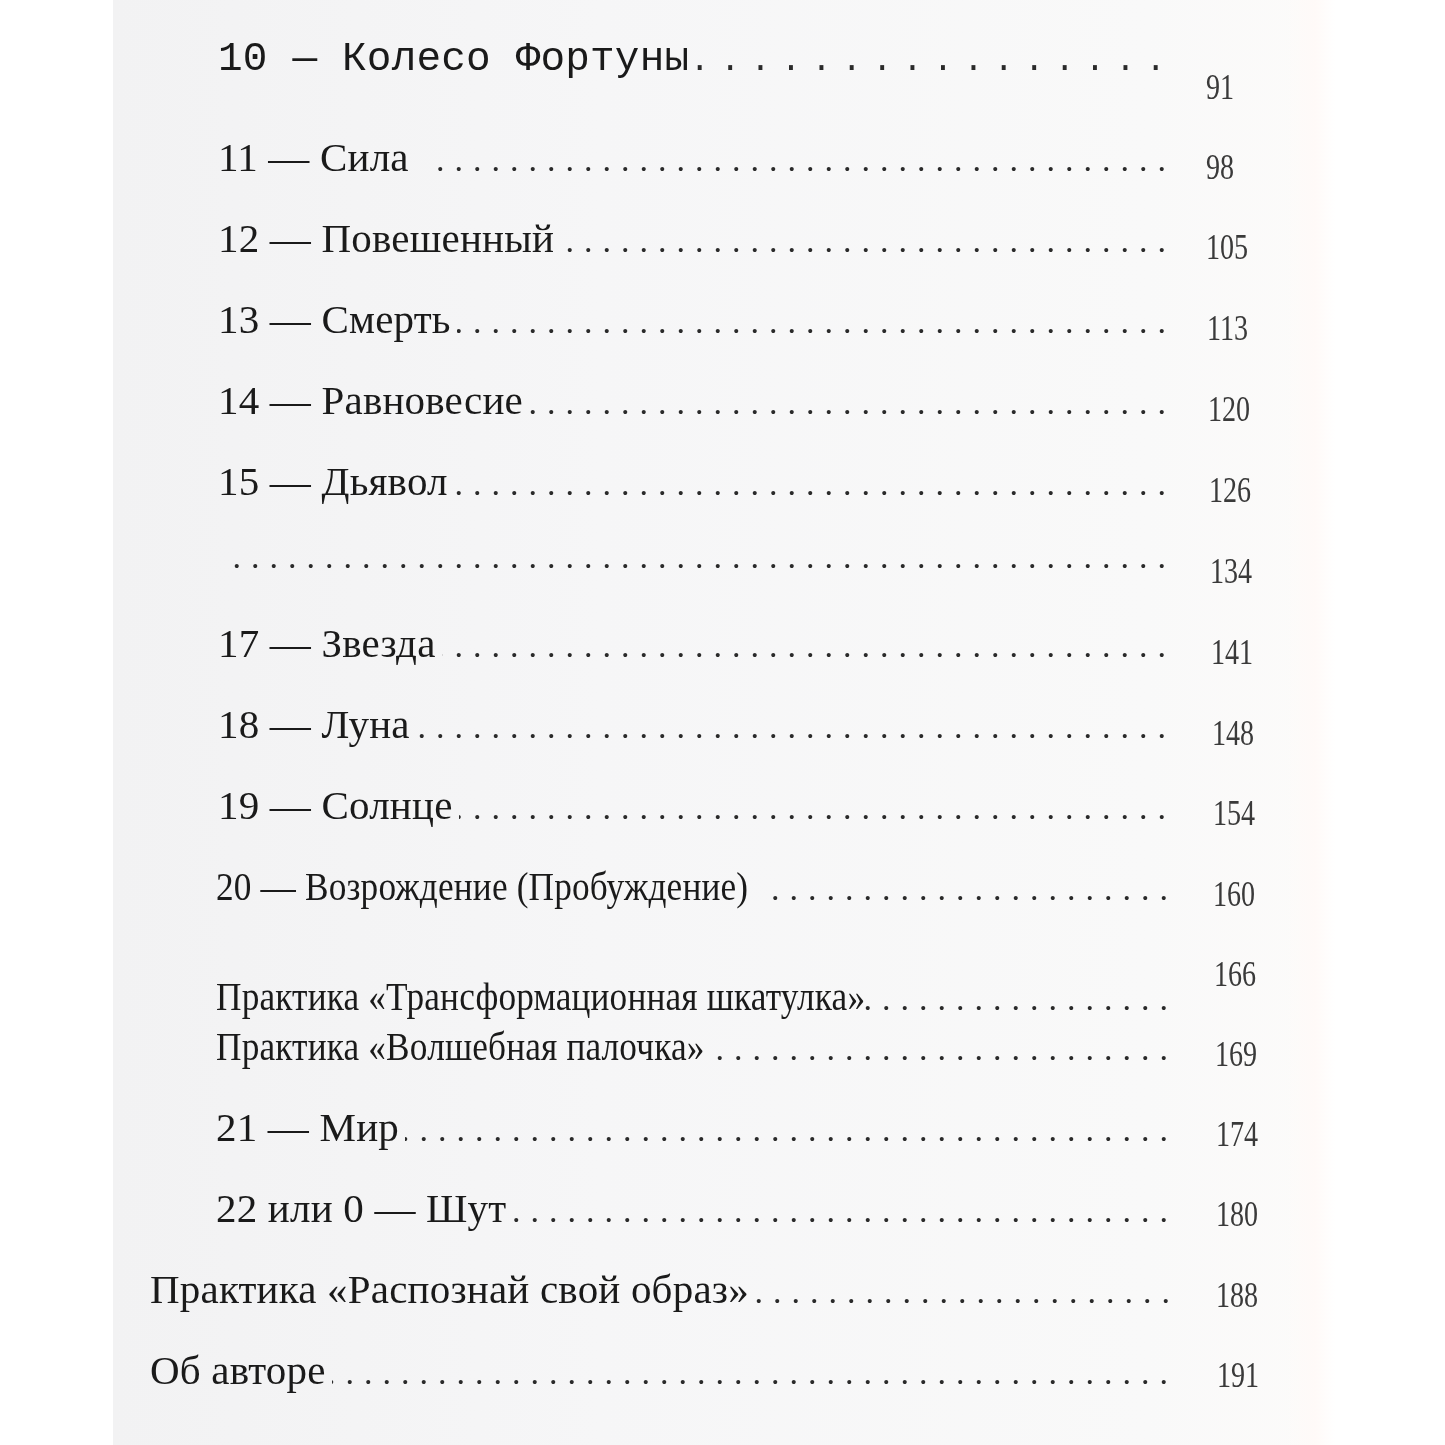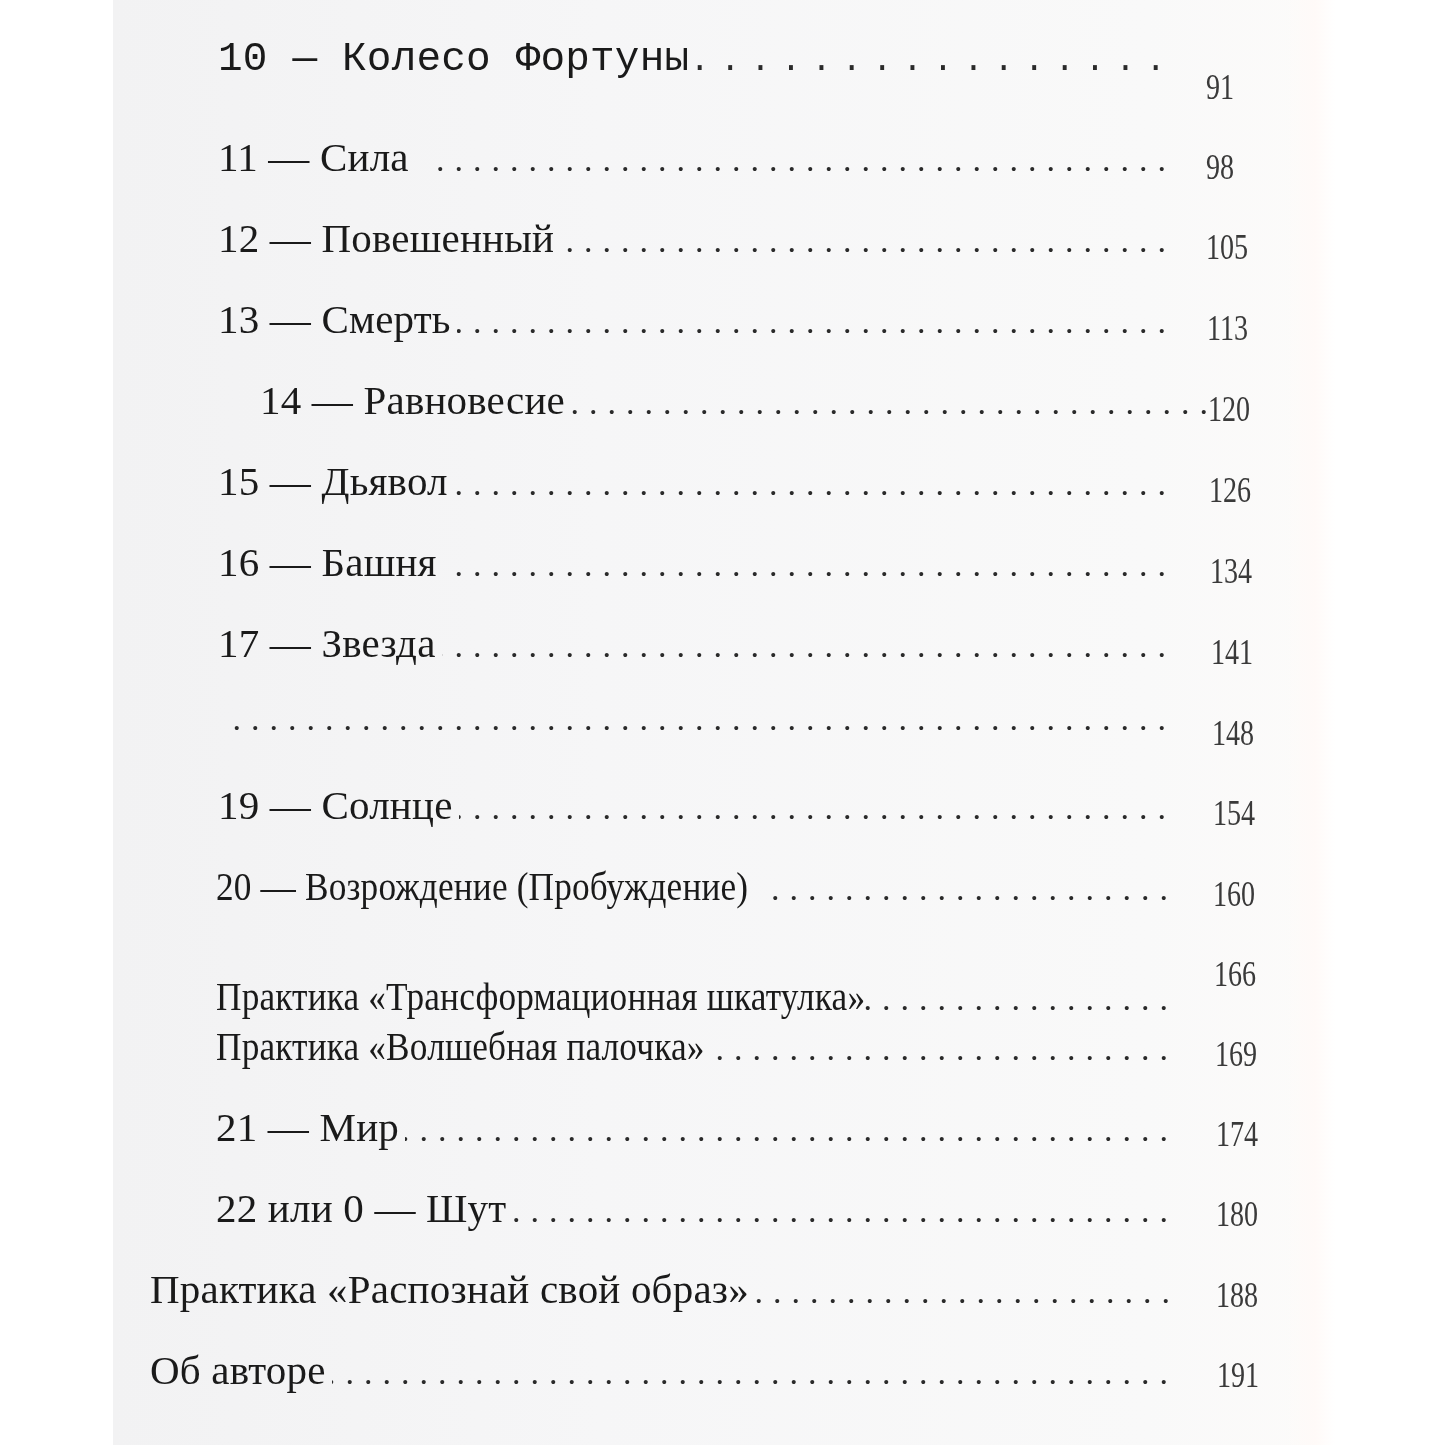--- a/index.html
+++ b/index.html
@@ -97,45 +97,45 @@
     <span class="toc-leader">....................................................................................................</span>
   </div>
   <div class="toc-page" style="left:1206px; top:226px;">105</div>
 
   <div class="toc-row" style="left:218px; top:295px; width:958px;">
     <span class="toc-title">13 — Смерть</span>
     <span class="toc-leader">....................................................................................................</span>
   </div>
   <div class="toc-page" style="left:1207px; top:307px;">113</div>
 
-  <div class="toc-row" style="left:218px; top:376px; width:958px;margin-left:42px;">
+  <div class="toc-row" style="left:218px; top:376px; width:958px;">
     <span class="toc-title">14 — Равновесие</span>
     <span class="toc-leader">....................................................................................................</span>
   </div>
   <div class="toc-page" style="left:1208px; top:388px;">120</div>
 
   <div class="toc-row" style="left:218px; top:457px; width:958px;">
     <span class="toc-title">15 — Дьявол</span>
     <span class="toc-leader">....................................................................................................</span>
   </div>
   <div class="toc-page" style="left:1209px; top:469px;">126</div>
 
   <div class="toc-row" style="left:218px; top:538px; width:958px;">
-    <span class="toc-title">16 — Башня</span>
     <span class="toc-leader">....................................................................................................</span>
   </div>
   <div class="toc-page" style="left:1210px; top:550px;">134</div>
 
   <div class="toc-row" style="left:218px; top:619px; width:958px;">
     <span class="toc-title">17 — Звезда</span>
     <span class="toc-leader">....................................................................................................</span>
   </div>
   <div class="toc-page" style="left:1211px; top:631px;">141</div>
 
   <div class="toc-row" style="left:218px; top:700px; width:958px;">
+    <span class="toc-title">18 — Луна</span>
     <span class="toc-leader">....................................................................................................</span>
   </div>
   <div class="toc-page" style="left:1212px; top:712px;">148</div>
 
   <div class="toc-row" style="left:218px; top:781px; width:958px;">
     <span class="toc-title">19 — Солнце</span>
     <span class="toc-leader">....................................................................................................</span>
   </div>
   <div class="toc-page" style="left:1213px; top:792px;">154</div>
 

